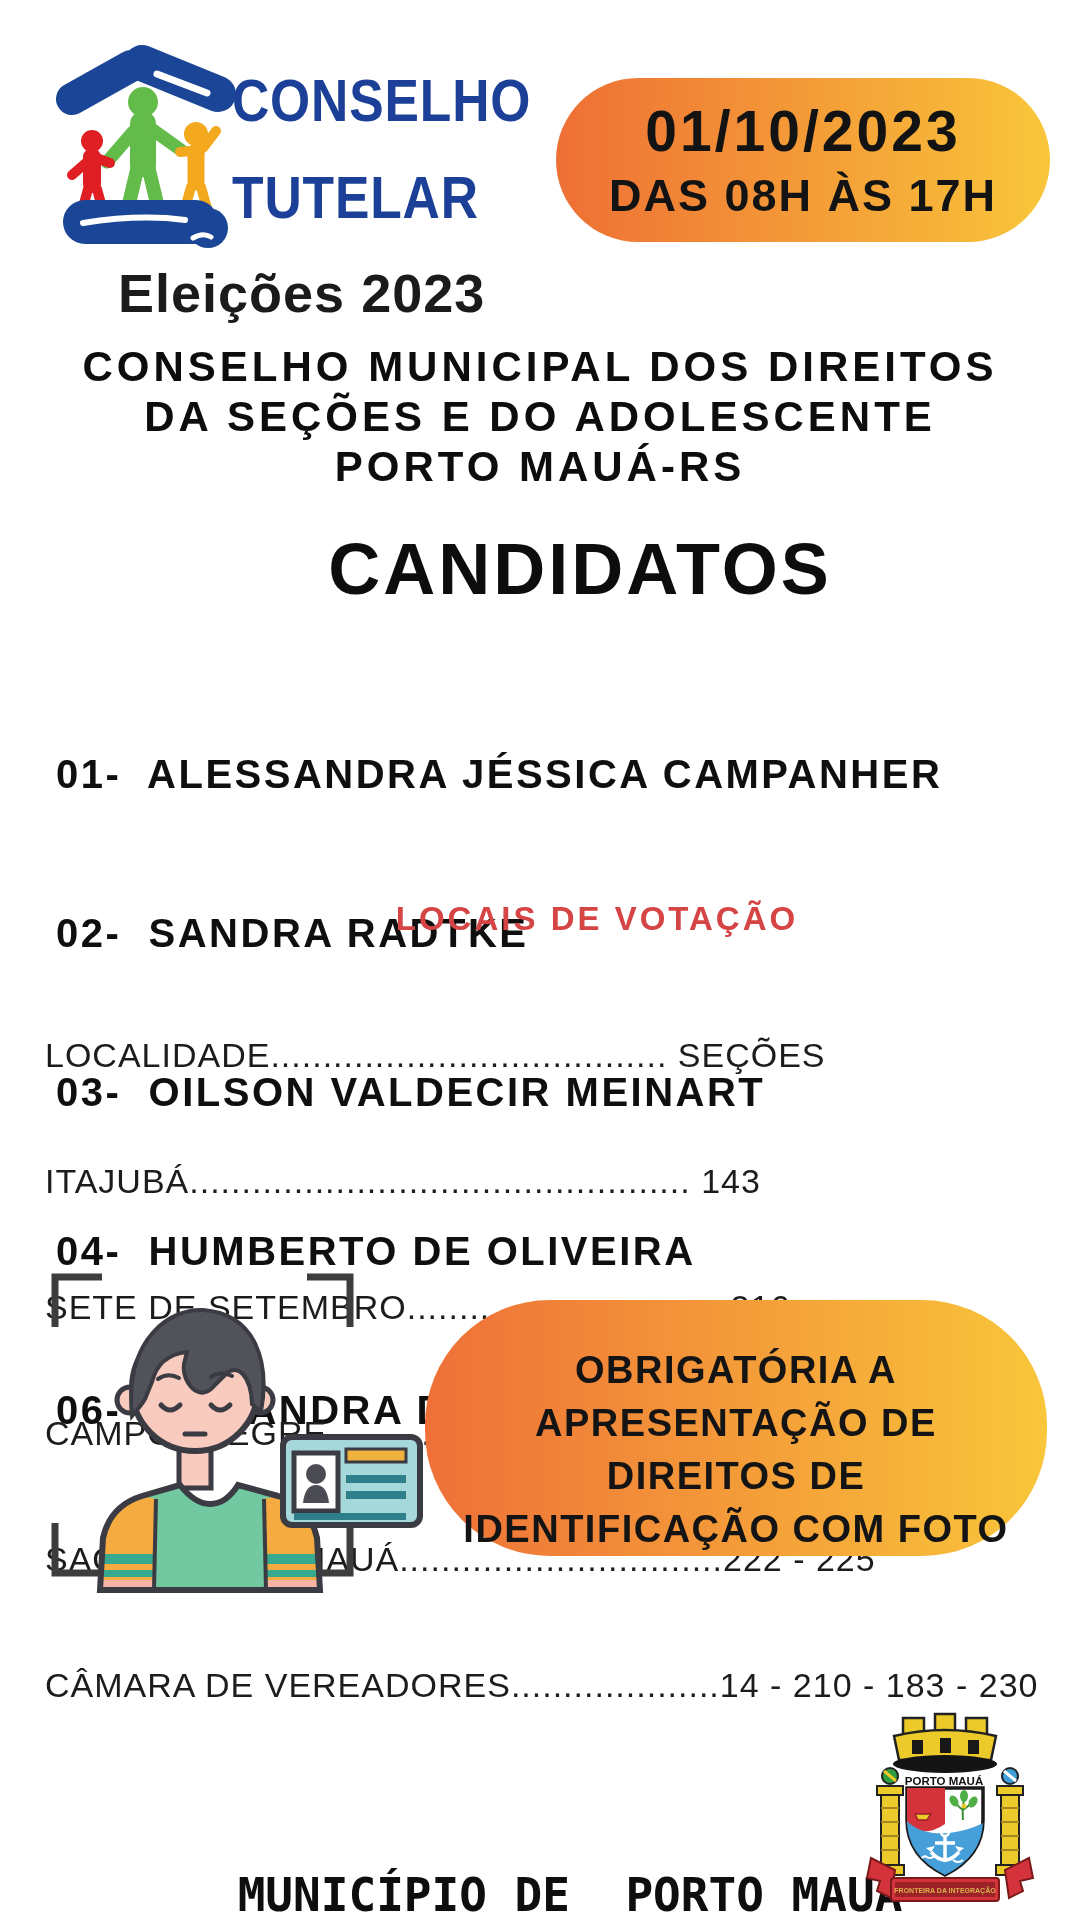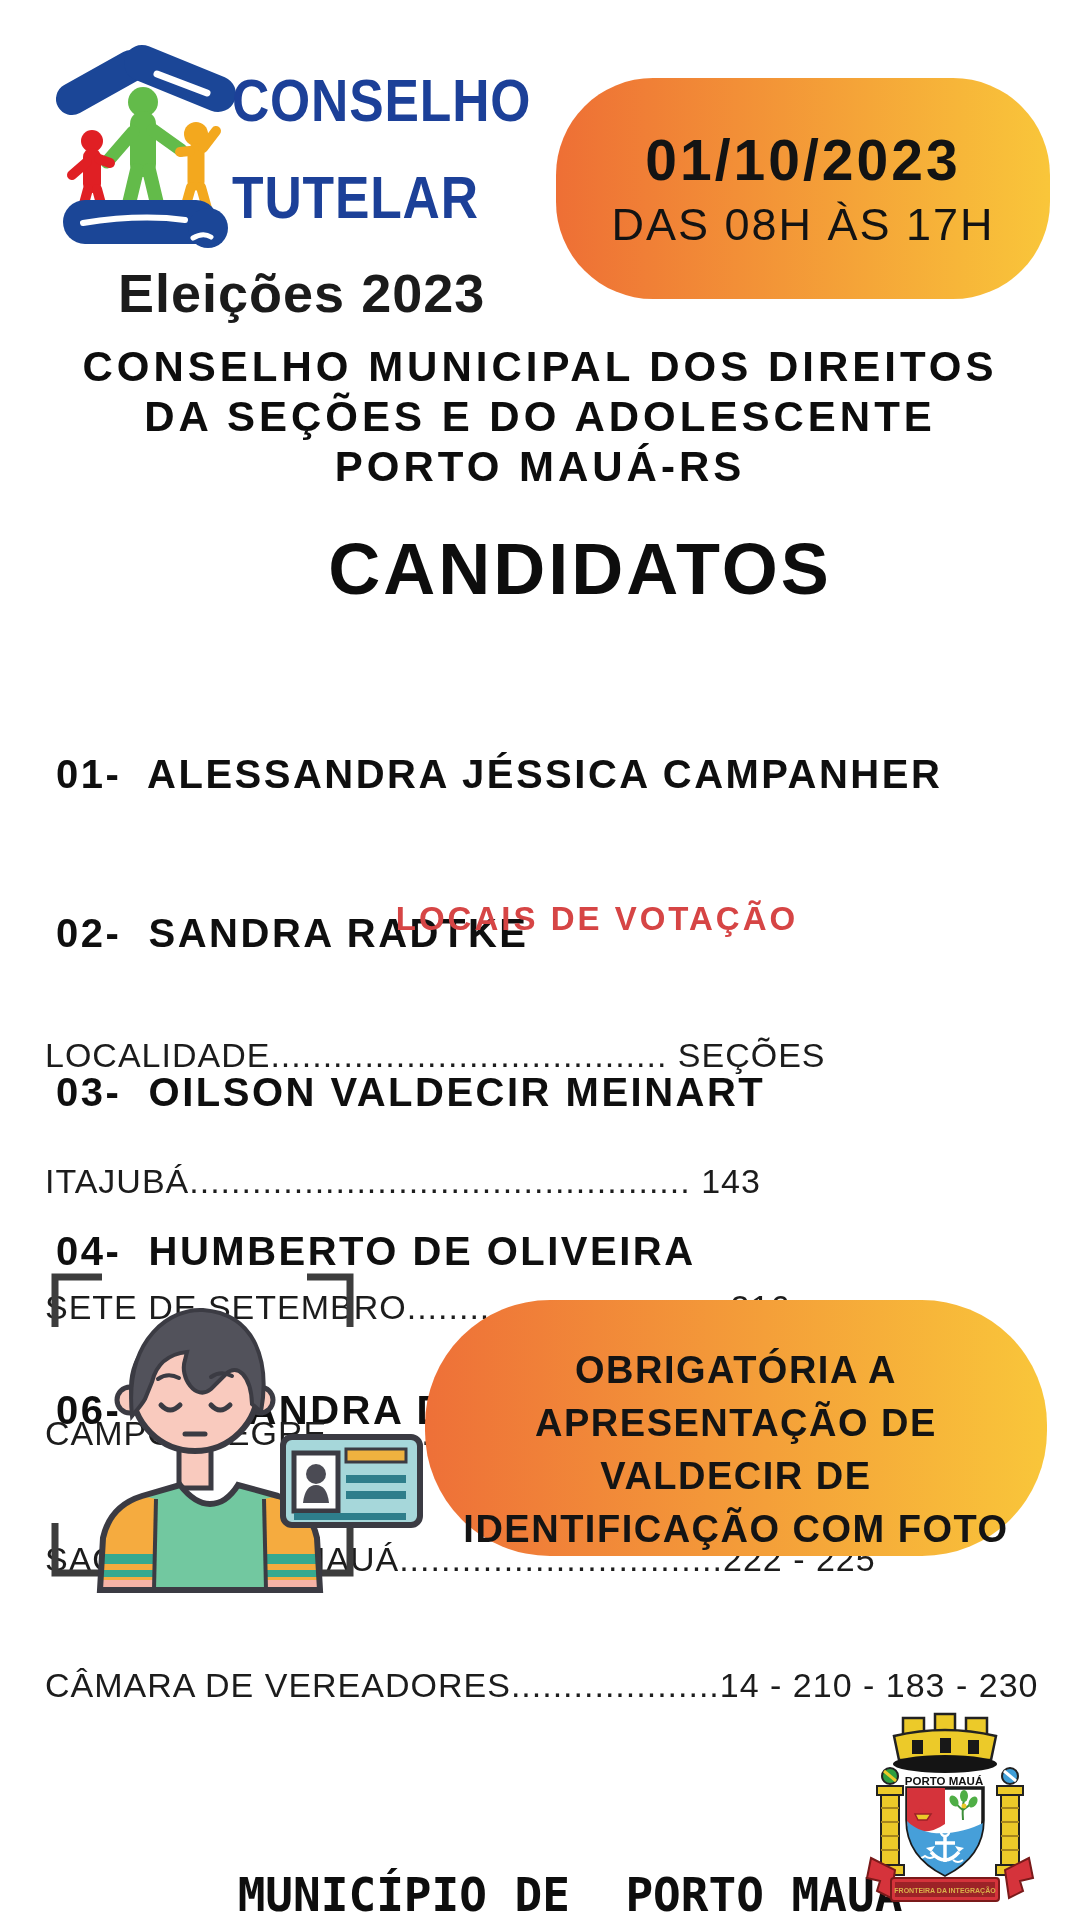--- a/index.html
+++ b/index.html
@@ -10,27 +10,27 @@
   .abs{position:absolute;}
 
   
   .logo-word{
     left:232px;top:52px;color:#1c4098;font-weight:700;font-size:60px;
     line-height:97px;letter-spacing:1px;transform:scaleX(0.86);transform-origin:left top;
   }
 
   
   .date-pill{
-    left:556px;top:78px;width:494px;height:221px;border-radius:97px;
+    left:556px;top:78px;width:494px;height:164px;border-radius:97px;
     background:linear-gradient(90deg,#ee6f35 0%,#f9c63a 100%);
     display:flex;flex-direction:column;align-items:center;justify-content:center;gap:6px;
     color:#131313;text-align:center;
   }
   .date-pill .d1{font-size:57px;font-weight:700;letter-spacing:3px;}
-  .date-pill .d2{font-size:45px;font-weight:400;letter-spacing:2px;}
+  .date-pill .d2{font-size:45px;font-weight:700;letter-spacing:2px;}
 
   .edition{left:118px;top:262px;font-size:54px;font-weight:700;color:#1b1b1b;letter-spacing:1px;}
 
   .council{left:0;right:0;top:342px;text-align:center;font-size:42px;font-weight:700;
     letter-spacing:4px;line-height:50px;color:#0d0d0d;}
 
   .cand-title{left:580px;top:528px;transform:translateX(-50%);font-size:72px;font-weight:700;
     letter-spacing:3px;color:#0d0d0d;white-space:nowrap;text-align:center;}
 
   .cand-list{left:56px;top:642px;font-size:40px;font-weight:700;letter-spacing:2.5px;
@@ -183,21 +183,21 @@
       <rect x="63" y="12" width="60" height="13" fill="#efb23f" stroke="#3b3b43" stroke-width="3"></rect>
       <rect x="63" y="38" width="60" height="8" fill="#2e7e8b"></rect>
       <rect x="63" y="54" width="60" height="8" fill="#2e7e8b"></rect>
       <rect x="11" y="76" width="112" height="7" fill="#2e7e8b"></rect>
     </g>
   </svg>
 
   <div class="abs notice-blob">
     <div>OBRIGATÓRIA A</div>
     <div>APRESENTAÇÃO DE</div>
-    <div>VALDECIR DE</div>
+    <div>DIREITOS DE</div>
     <div>IDENTIFICAÇÃO COM FOTO</div>
   </div>
 
   <div class="abs footer-text">
     <div>MUNICÍPIO DE  PORTO MAUÁ</div>
     
   </div>
 
   <svg class="abs" style="left:865px;top:1698px;" width="170" height="222" viewBox="0 0 170 222">
 

